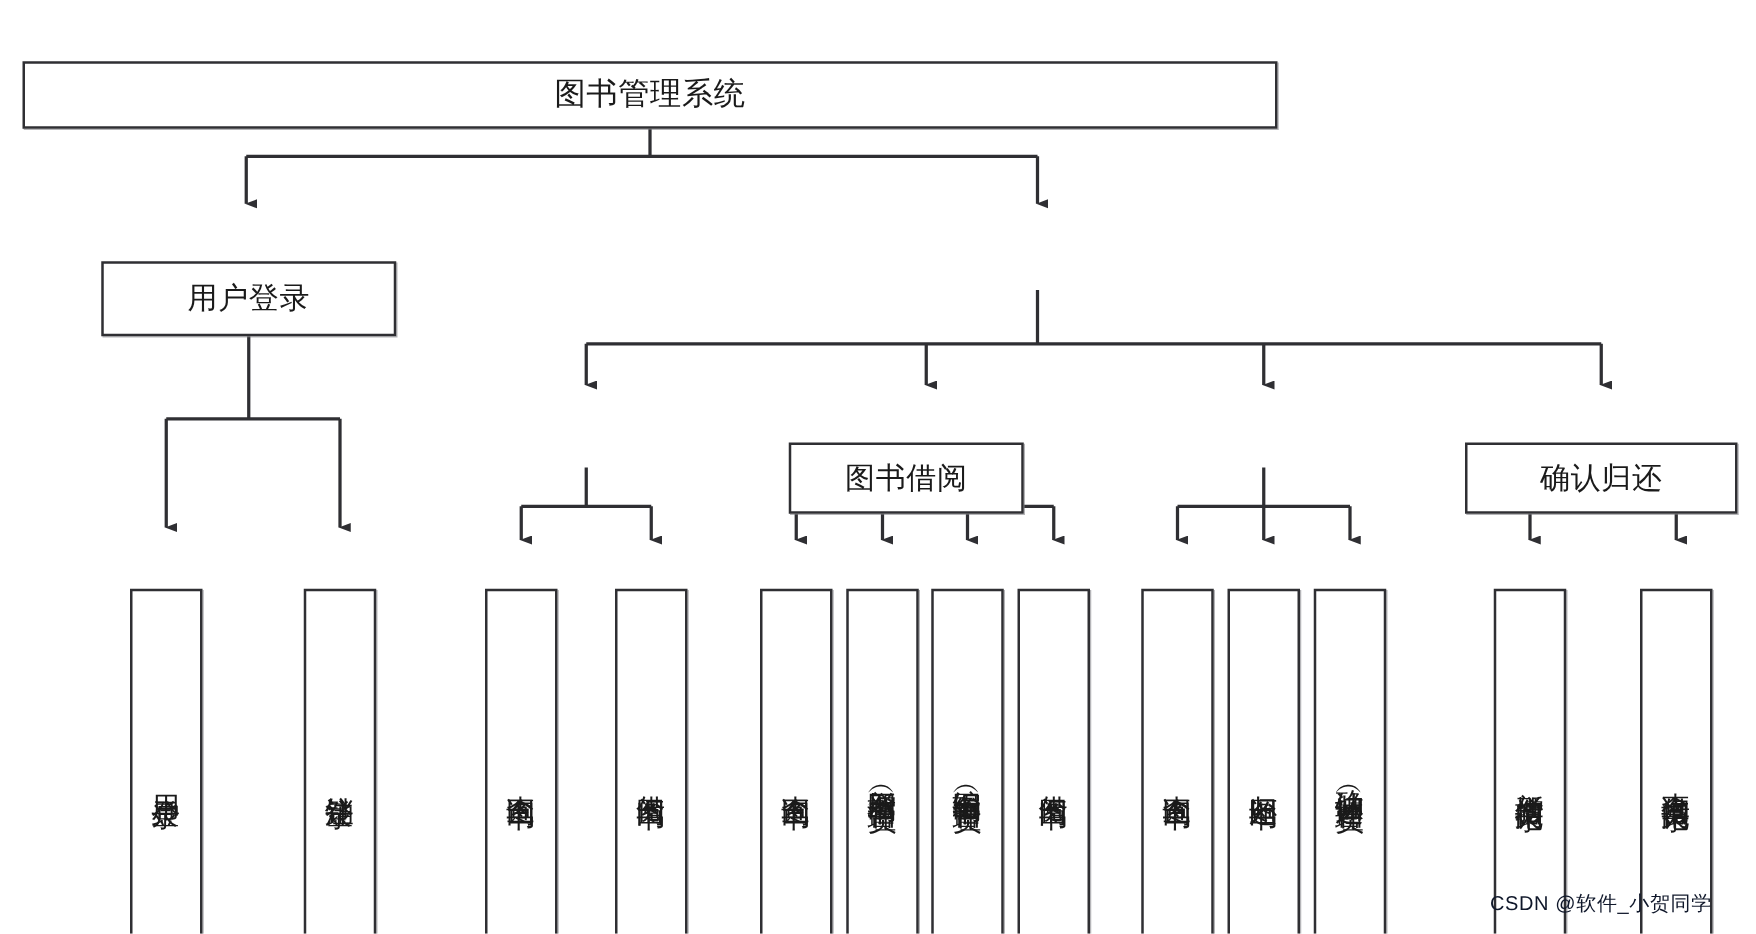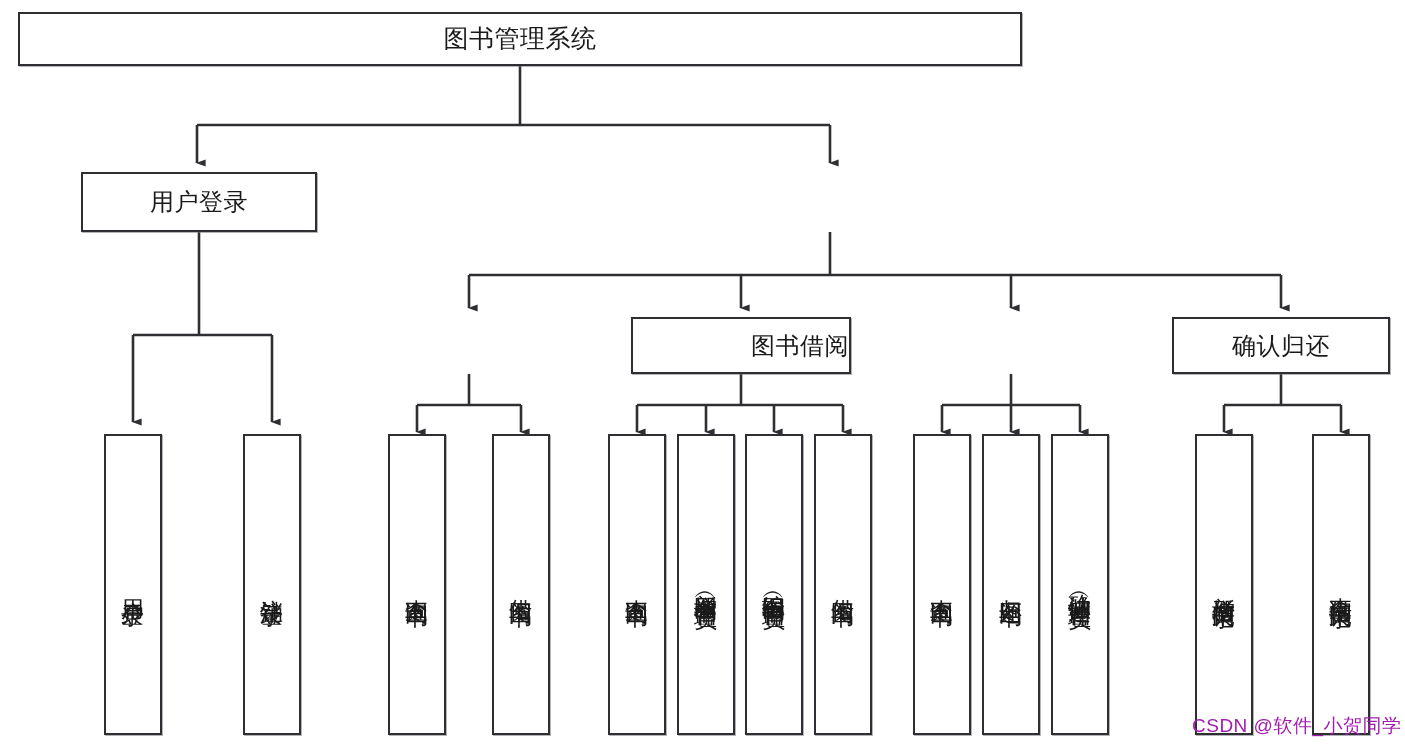--- a/index.html
+++ b/index.html
@@ -28,20 +28,21 @@
   }
   .node {
     position: absolute;
     box-sizing: border-box;
     border: 2.5px solid #2f2f33;
     background: #ffffff;
     display: flex;
     align-items: center;
     justify-content: center;
     box-shadow: 1px 1px 0 rgba(120,120,125,0.55);
+    margin-top: 37px;
   }
   .node .label {
     display: block;
     text-align: center;
     line-height: 1.25;
     white-space: nowrap;
   }
   .node.horizontal .label {
     font-size: 24px;
     letter-spacing: 0.5px;
@@ -56,22 +57,22 @@
     font-size: 23px;
     line-height: 1.22;
     letter-spacing: 2px;
     white-space: nowrap;
     max-height: 100%;
   }
   #node-root .label { font-size: 25px; }
 
   .watermark {
     position: absolute;
-    font-size: 19px;
-    color: #a21caf;
+    font-size: 16px;
+    color: #0f172a;
     white-space: nowrap;
     letter-spacing: 0.5px;
     user-select: none;
   }
 </style>
 </head>
 <body>
 
 <div id="diagram-canvas">
 
@@ -128,21 +129,21 @@
   </svg>
 
   <div class="node horizontal" id="node-root" style="left:18px; top:12px; width:1004px; height:54px;">
     <span class="label">图书管理系统</span>
   </div>
 
   <div class="node horizontal" style="left:81px; top:172px; width:236px; height:60px;">
     <span class="label">用户登录</span>
   </div>
 
-  <div class="node horizontal" style="left:631px; top:317px; width:220px; height:57px;justify-content:flex-end;">
+  <div class="node horizontal" style="left:631px; top:317px; width:188px; height:57px;">
     <span class="label">图书借阅</span>
   </div>
   <div class="node horizontal" style="left:1172px; top:317px; width:218px; height:57px;">
     <span class="label">确认归还</span>
   </div>
 
   <div class="node vertical" style="left:104px; top:434px; width:58px; height:301px;">
     <span class="label">用户登录</span>
   </div>
   <div class="node vertical" style="left:243px; top:434px; width:58px; height:301px;">

